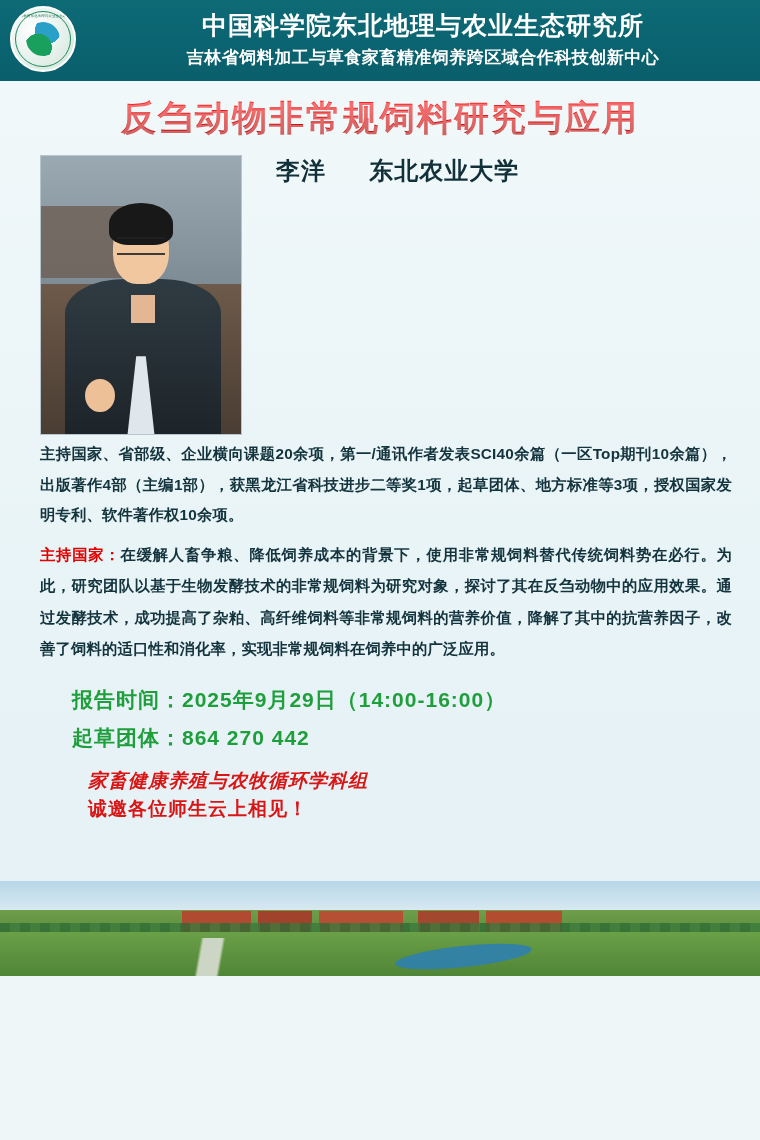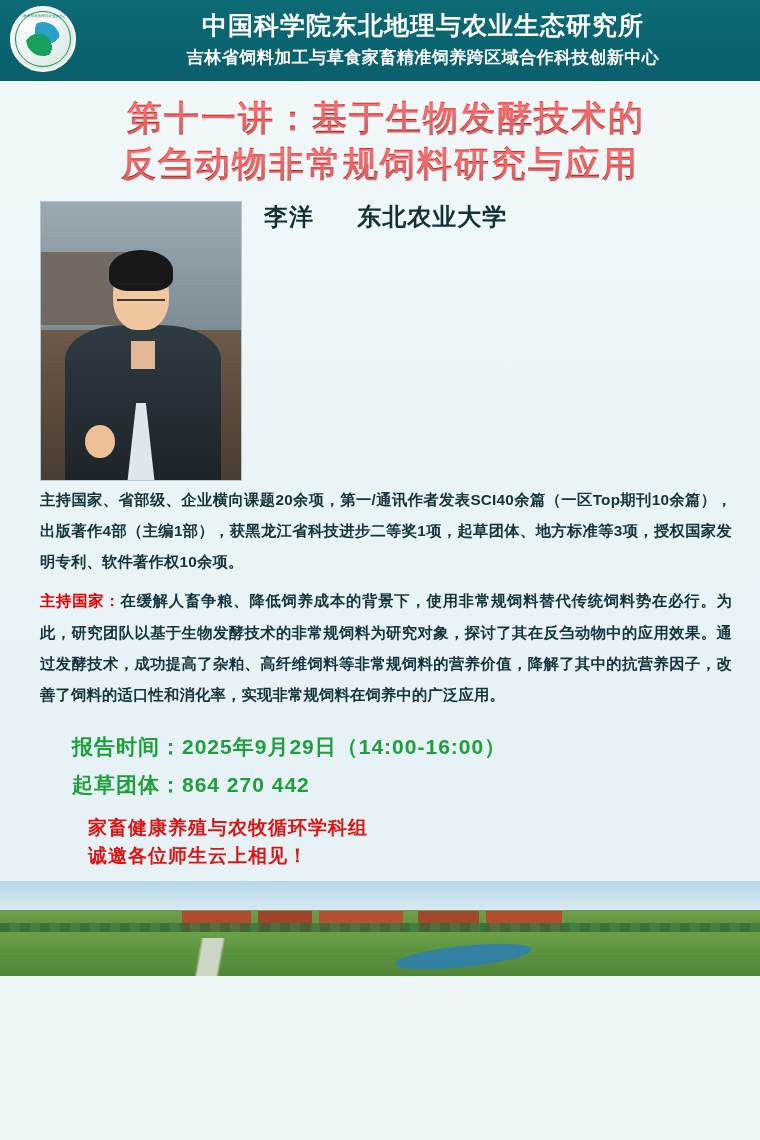--- a/index.html
+++ b/index.html
@@ -125,21 +125,21 @@
     position:absolute;left:38%;top:29%;width:24%;height:5%;
     border-top:2px solid #222;border-bottom:2px solid #222;opacity:.85;
   }
   .portrait .hand{
     position:absolute;left:22%;bottom:8%;width:15%;height:12%;
     background:#eec097;border-radius:50%;
   }
 
   .speaker-info{
     flex:1;
-    padding-left:22px;
+    padding-left:34px;
     box-sizing:border-box;
   }
   .speaker-name{
     font-size:24px;font-weight:bold;color:#12303a;
     font-family:"DejaVu Sans","Liberation Sans",sans-serif;
     letter-spacing:1px;
     margin-bottom:12px;
   }
   .speaker-name .univ{margin-left:34px;}
   .bio-para{
@@ -188,21 +188,21 @@
     margin-bottom:10px;
   }
 
   
   .invite{
     padding:6px 40px 0 88px;
     color:#d81616;
     font-family:"DejaVu Serif","Liberation Serif",serif;
     font-weight:bold;
   }
-  .invite .l1{font-size:19px;letter-spacing:1px;}
+  .invite .l1{font-size:19px;letter-spacing:1px;font-style:italic;}
   .invite .l2{font-size:19px;letter-spacing:1px;text-align:left;padding-right:78px;margin-top:2px;}
 
   
   .footer-img{
     position:absolute;left:0;bottom:0;width:760px;height:95px;
     background:
       linear-gradient(180deg,#b9d7e6 0%, #cfe4ee 28%, #cfe4ee 30%, #6f9e4a 31%, #5b8e3e 55%, #4e7f35 100%);
     overflow:hidden;
   }
   .footer-img .sky{position:absolute;left:0;top:0;width:100%;height:30%;background:linear-gradient(180deg,#b7d6e8,#d7e9f1);}
@@ -239,21 +239,20 @@
       <div class="swoosh"></div>
     </div>
     <div class="header-texts">
       <div class="h-line1">中国科学院东北地理与农业生态研究所</div>
       <div class="h-line2">吉林省饲料加工与草食家畜精准饲养跨区域合作科技创新中心</div>
     </div>
   </div>
   <div class="header-rule"></div>
 
   <div class="title-wrap">
-    <div class="title-line l1">第十一讲：基于生物发酵技术的</div>
     <div class="title-line l2">反刍动物非常规饲料研究与应用</div>
   </div>
 
   <div class="speaker-row">
     <div class="portrait">
       <div class="wallA"></div>
       <div class="board"></div>
       <div class="wallB"></div>
       <div class="bodysh"></div>
       <div class="shirt"></div>

